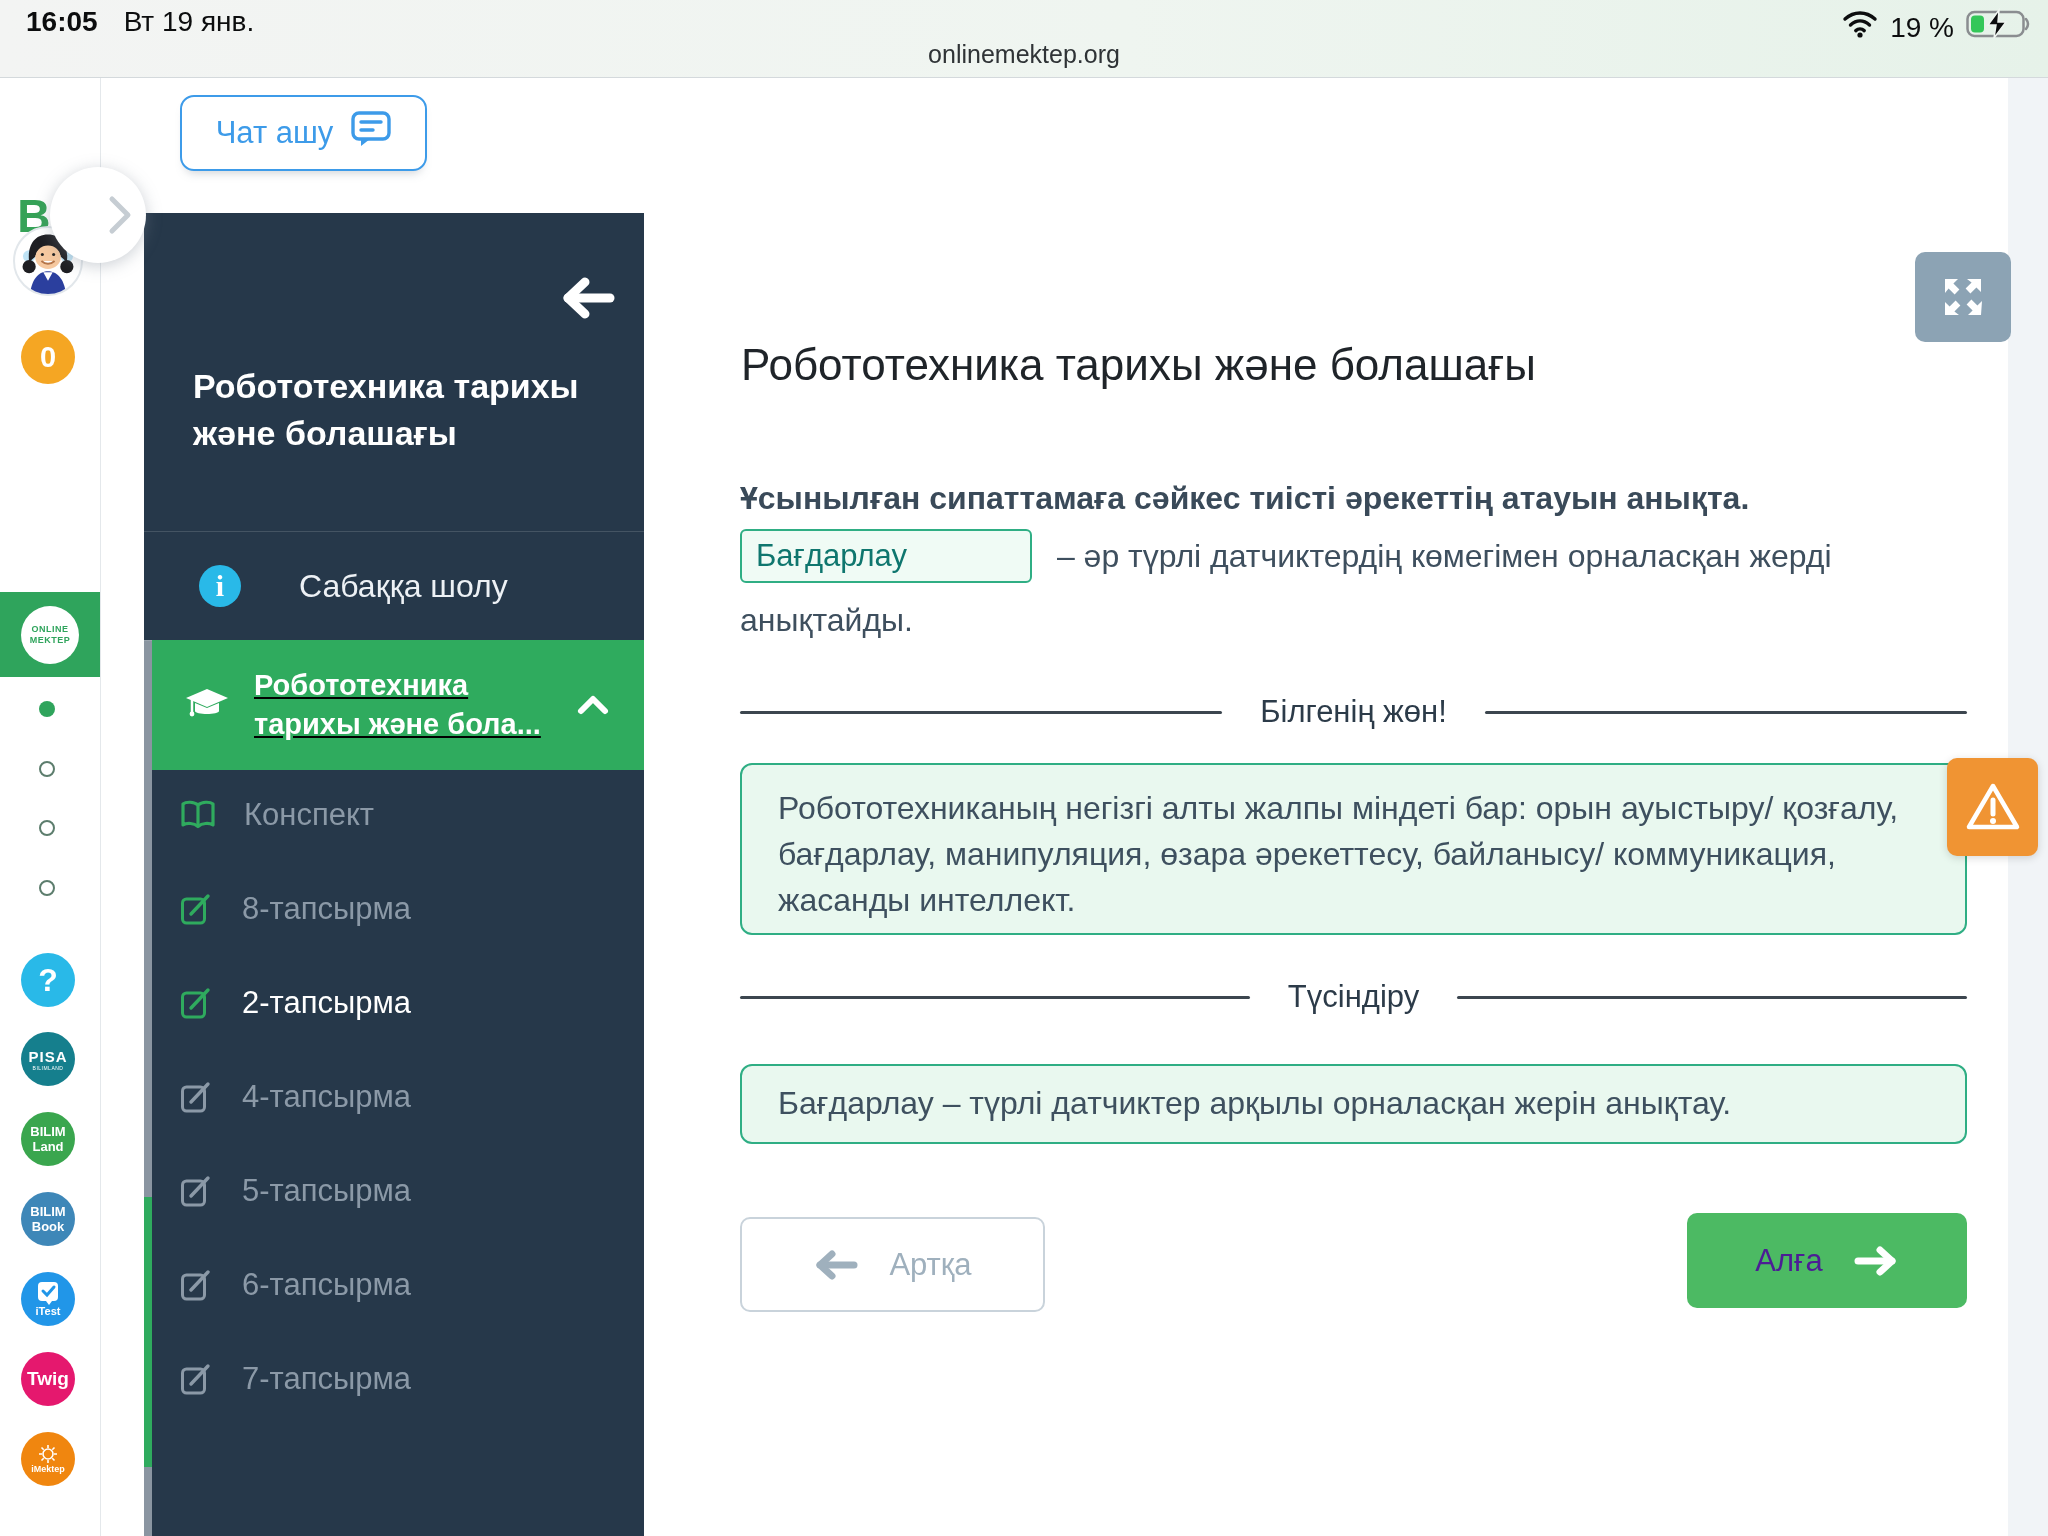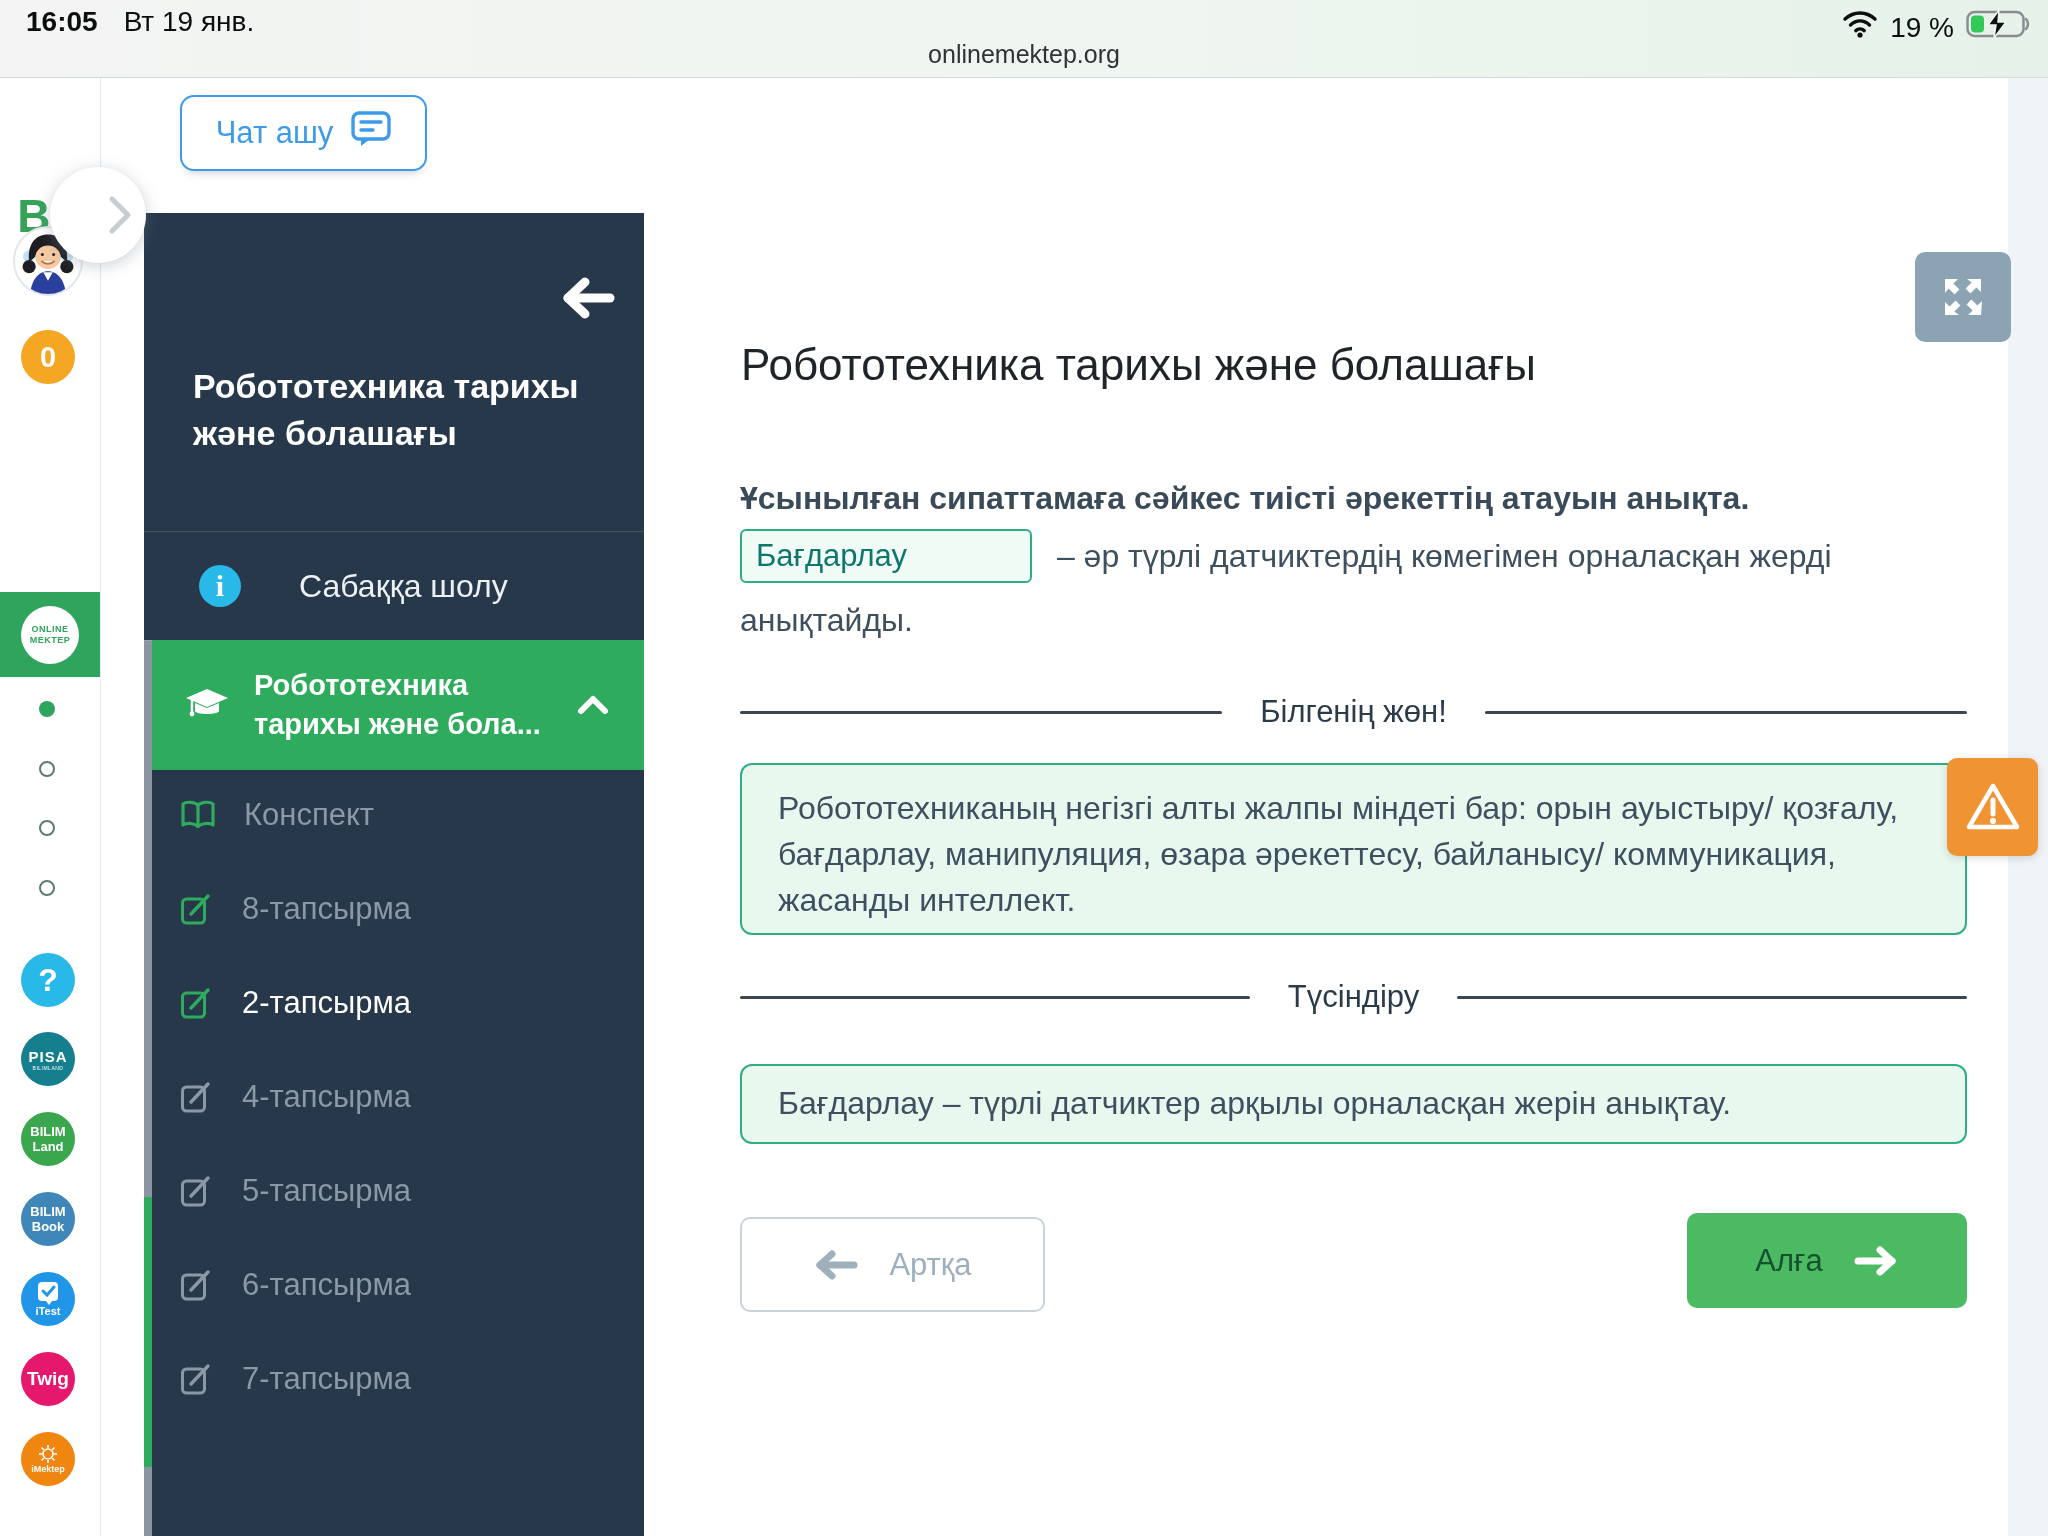--- a/index.html
+++ b/index.html
@@ -59,21 +59,21 @@
   .panel-title{position:absolute;left:49px;top:150px;width:430px;
     font-size:34px;font-weight:700;line-height:47px;color:#fff;}
   .panel-divider{position:absolute;left:0;right:0;height:1px;background:rgba(255,255,255,.14);}
   .overview-row{position:absolute;left:0;right:0;top:319px;height:108px;
     display:flex;align-items:center;padding-left:55px;gap:58px;box-sizing:border-box;}
   .info-circle{width:42px;height:42px;border-radius:50%;background:#29b9e8;flex:none;
     display:flex;align-items:center;justify-content:center;
     font-family:"Liberation Serif",serif;font-weight:700;font-size:30px;color:#fff;}
   .overview-label{font-size:32px;color:#edf1f5;}
   .active-section{position:absolute;left:8px;right:0;top:427px;height:130px;background:#2fab5e;
-    display:flex;align-items:center;padding-left:32px;gap:24px;box-sizing:border-box;}
+    display:flex;align-items:center;padding-left:32px;gap:24px;box-sizing:border-box;text-decoration:underline;}
   .active-labels{color:#fff;font-size:29px;font-weight:700;line-height:39px;}
   .active-chevron{margin-left:auto;margin-right:34px;}
   .nav-list{position:absolute;left:8px;right:0;top:555px;}
   .nav-item{height:94px;display:flex;align-items:center;padding-left:28px;gap:28px;
     box-sizing:border-box;cursor:pointer;}
   .nav-item .nav-label{font-size:31px;color:#8b99a7;}
   .nav-item.active .nav-label{color:#ffffff;}
   .ic{flex:none;}
 
   
@@ -95,21 +95,21 @@
   .green-box.first{top:763px;height:172px;padding:20px 36px;line-height:46px;}
   .green-box.second{top:1064px;height:80px;padding:0 36px;line-height:74px;
     white-space:nowrap;overflow:hidden;}
   .btn-back{position:absolute;left:740px;top:1217px;width:305px;height:95px;
     border:2px solid #c9d3db;border-radius:10px;background:#fff;box-sizing:border-box;
     display:flex;align-items:center;justify-content:center;gap:30px;
     color:#9fb0bd;font-size:31px;cursor:pointer;}
   .btn-next{position:absolute;left:1687px;top:1213px;width:280px;height:95px;
     border:none;border-radius:10px;background:#4cba63;box-sizing:border-box;
     display:flex;align-items:center;justify-content:center;gap:30px;
-    color:#14532d;font-size:31px;cursor:pointer;}
+    color:#4c1d95;font-size:31px;cursor:pointer;}
 
   .right-strip{position:absolute;left:2008px;top:77px;width:40px;bottom:0;background:#f1f4f7;z-index:1;}
   .expand-btn{position:absolute;left:1915px;top:252px;width:96px;height:90px;background:#8ca3b4;
     border-radius:10px;display:flex;align-items:center;justify-content:center;z-index:5;cursor:pointer;}
   .warn-tab{position:absolute;left:1947px;top:758px;width:91px;height:98px;background:#f09433;
     border-radius:10px;display:flex;align-items:center;justify-content:center;z-index:6;cursor:pointer;
     box-shadow:0 2px 8px rgba(0,0,0,.15);}
 </style>
 </head>
 <body>

